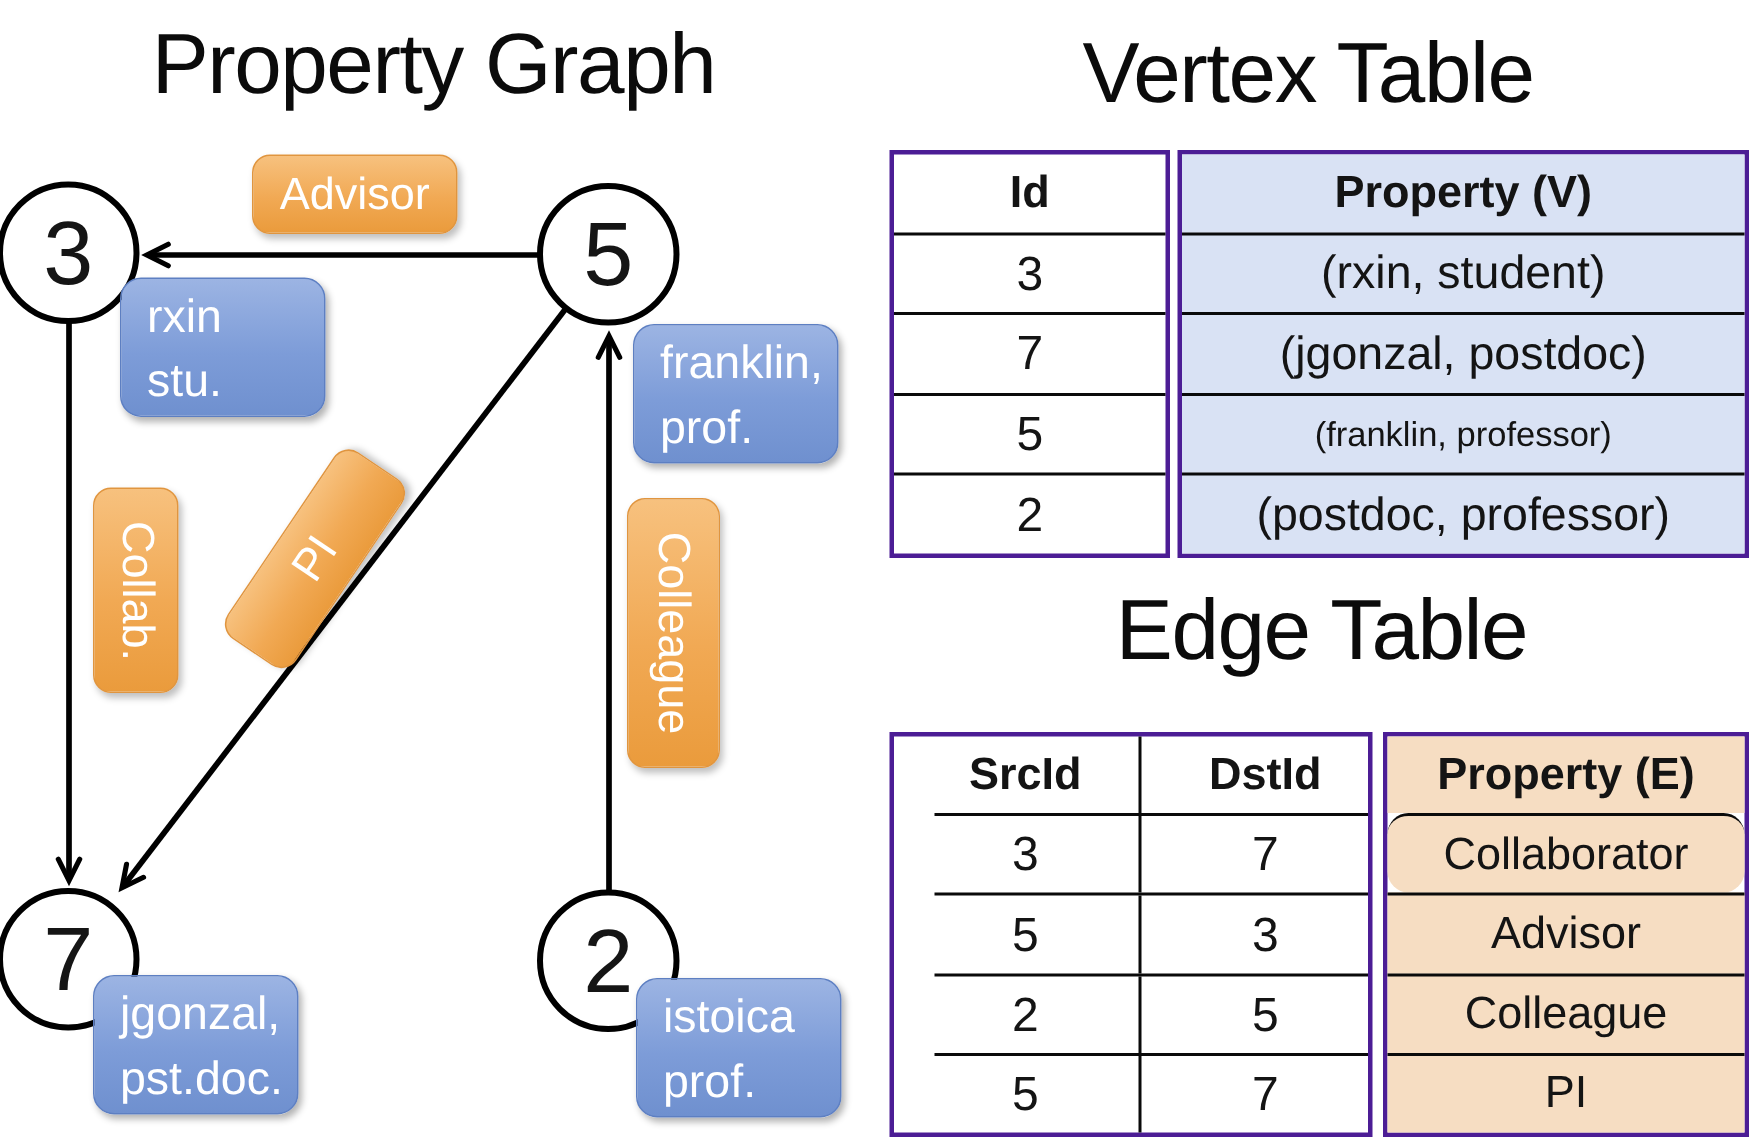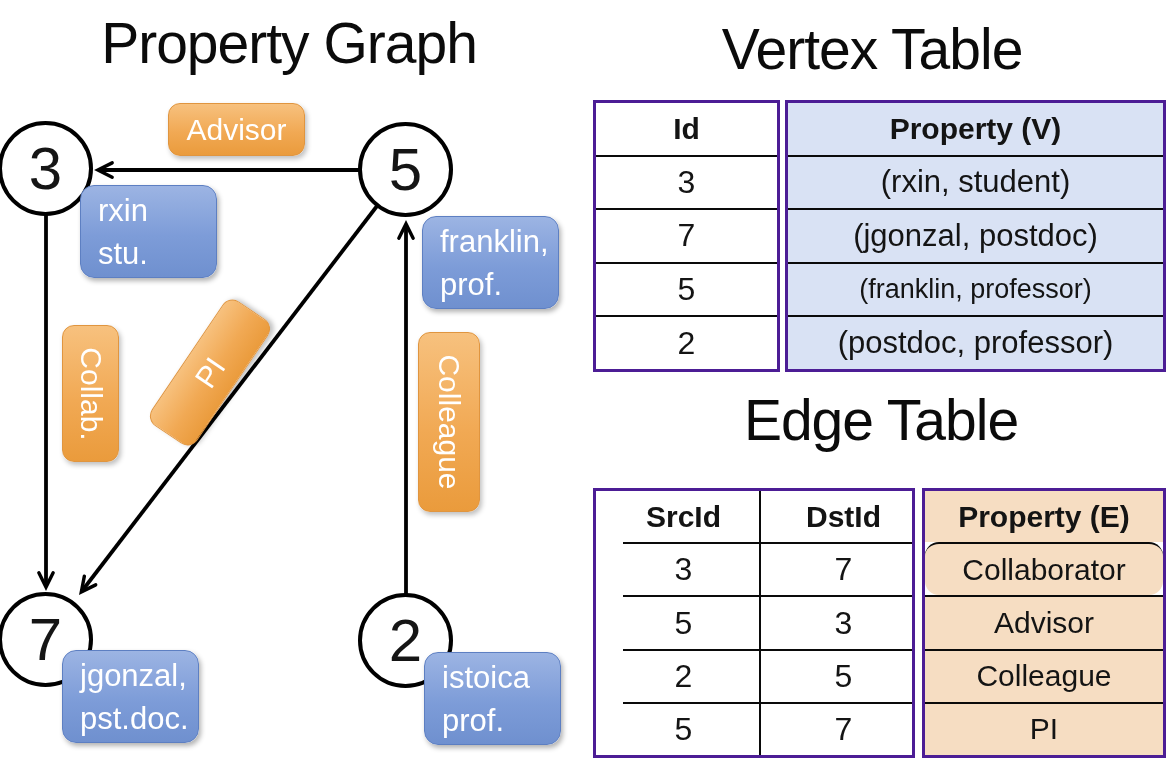--- a/index.html
+++ b/index.html
@@ -126,21 +126,21 @@
       <div class="trow header">Id</div>
       <div class="trow">3</div>
       <div class="trow">7</div>
       <div class="trow">5</div>
       <div class="trow">2</div>
     </div>
     <div class="subtable" style="width:381px;">
       <div class="trow header bluefill">Property (V)</div>
       <div class="trow bluefill" style="font-size:31px;">(rxin, student)</div>
       <div class="trow bluefill" style="font-size:31px;">(jgonzal, postdoc)</div>
-      <div class="trow bluefill" style="font-size:27px;">(franklin, professor)</div>
+      <div class="trow bluefill" style="font-size:23px;">(franklin, professor)</div>
       <div class="trow bluefill" style="font-size:31px;">(postdoc, professor)</div>
     </div>
   </div>
 
   <div class="big-title" style="left:881px; top:391px;">Edge Table</div>
 
   <div class="table-group" style="left:593px; top:488px; width:573px; height:270px; gap:7px;">
     <div class="subtable" style="width:322px;">
       <div class="trow header split">
         <span class="cell" style="width:150px;">SrcId</span>

